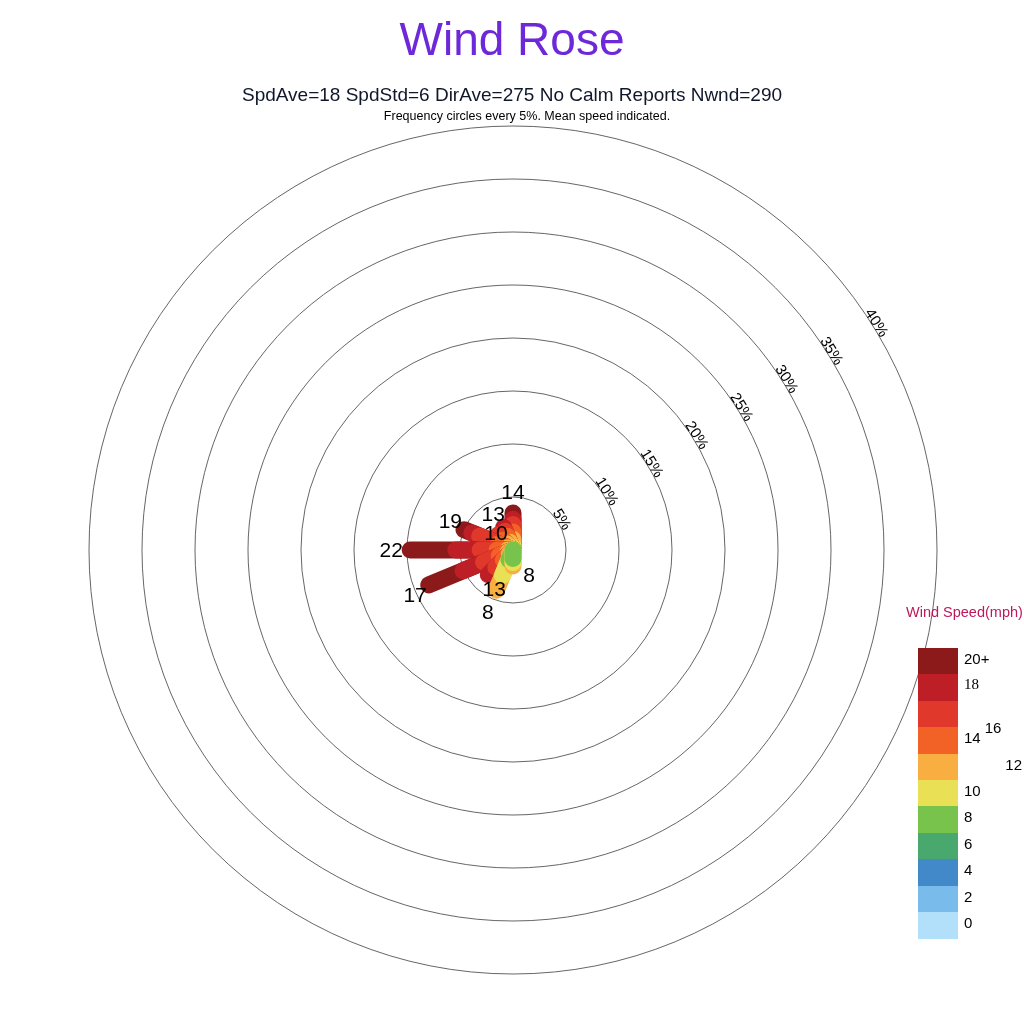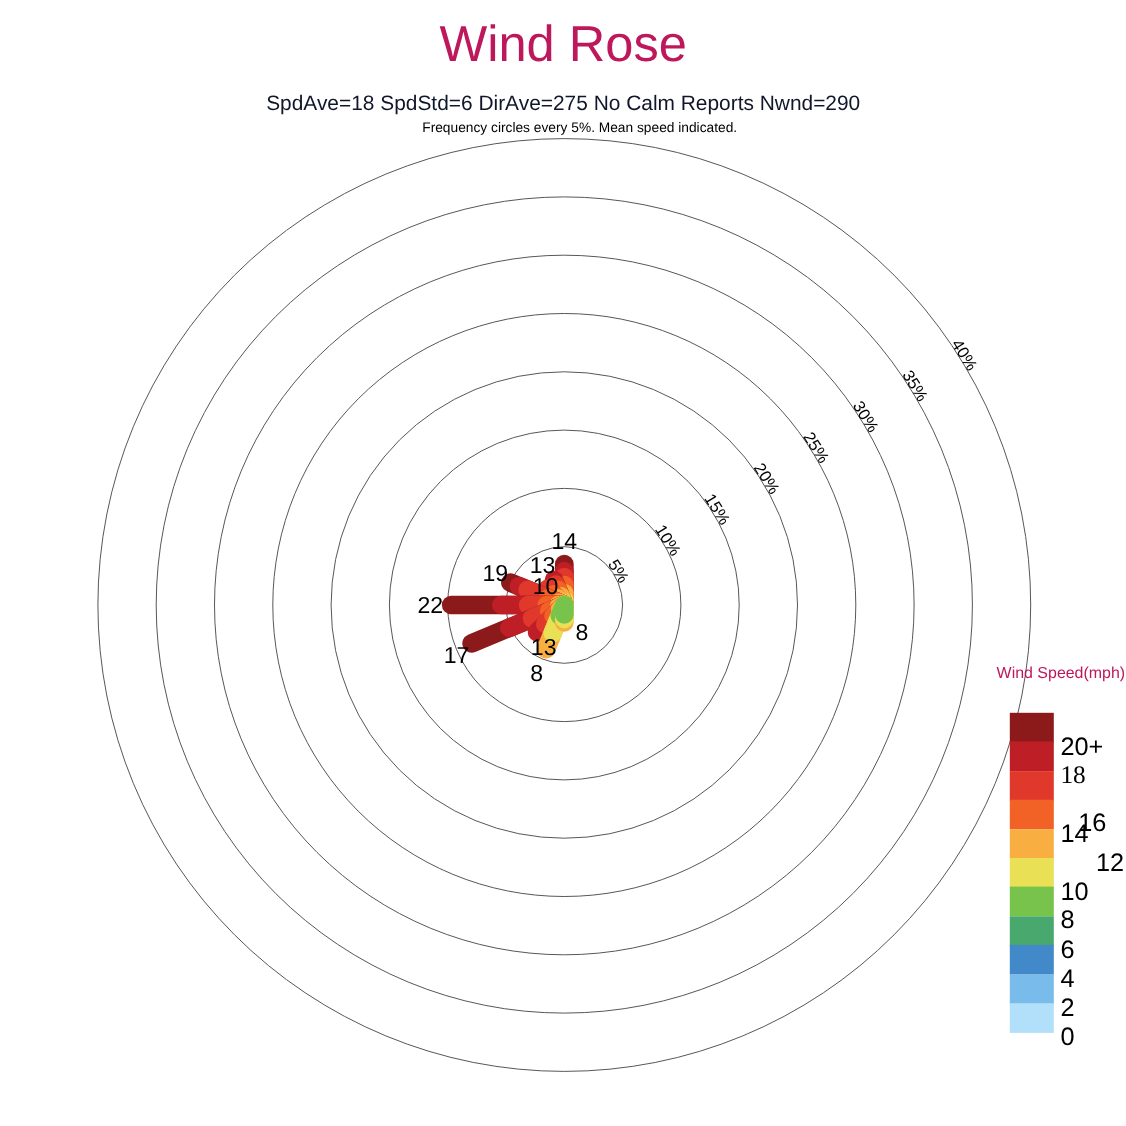--- a/index.html
+++ b/index.html
@@ -10,21 +10,21 @@
     overflow:hidden;
     position:relative;
   }
   #root{position:absolute;inset:0;}
   .title{
     position:absolute;
     top:12px;left:0;width:1024px;
     text-align:center;
     font-size:46px;
     font-weight:400;
-    color:#be185d;
+    color:#6d28d9;
     letter-spacing:0px;
   }
   .subtitle{
     position:absolute;
     top:84px;left:0;width:1024px;
     text-align:center;
     font-size:19px;
     color:#0f172a;
   }
   .subtitle2{
@@ -51,25 +51,24 @@
     position:absolute;
     font-size:14.5px;
     color:#be185d;
     white-space:nowrap;
   }
   .legend-box{position:absolute;}
   .legend-swatch{position:absolute;left:0;width:40px;}
   .legend-text{
     position:absolute;
     left:46px;
-    font-size:23px;
+    font-size:15px;
     color:#000;
     line-height:1;
     white-space:nowrap;
-    margin-top:16px;
   }
 </style>
 </head>
 <body>
 
 <div id="root">
 
   <div class="title">Wind Rose</div>
   <div class="subtitle">SpdAve=18  SpdStd=6  DirAve=275   No Calm Reports  Nwnd=290</div>
   <div class="subtitle2">Frequency circles every 5%. Mean speed indicated.</div>

